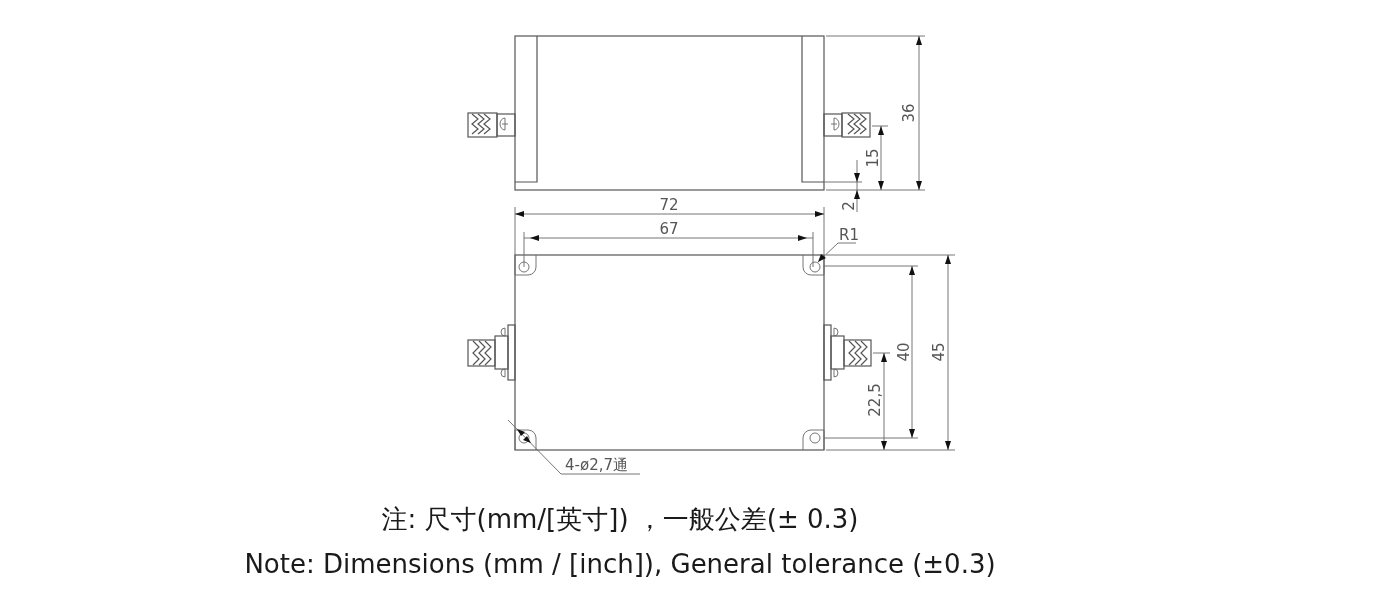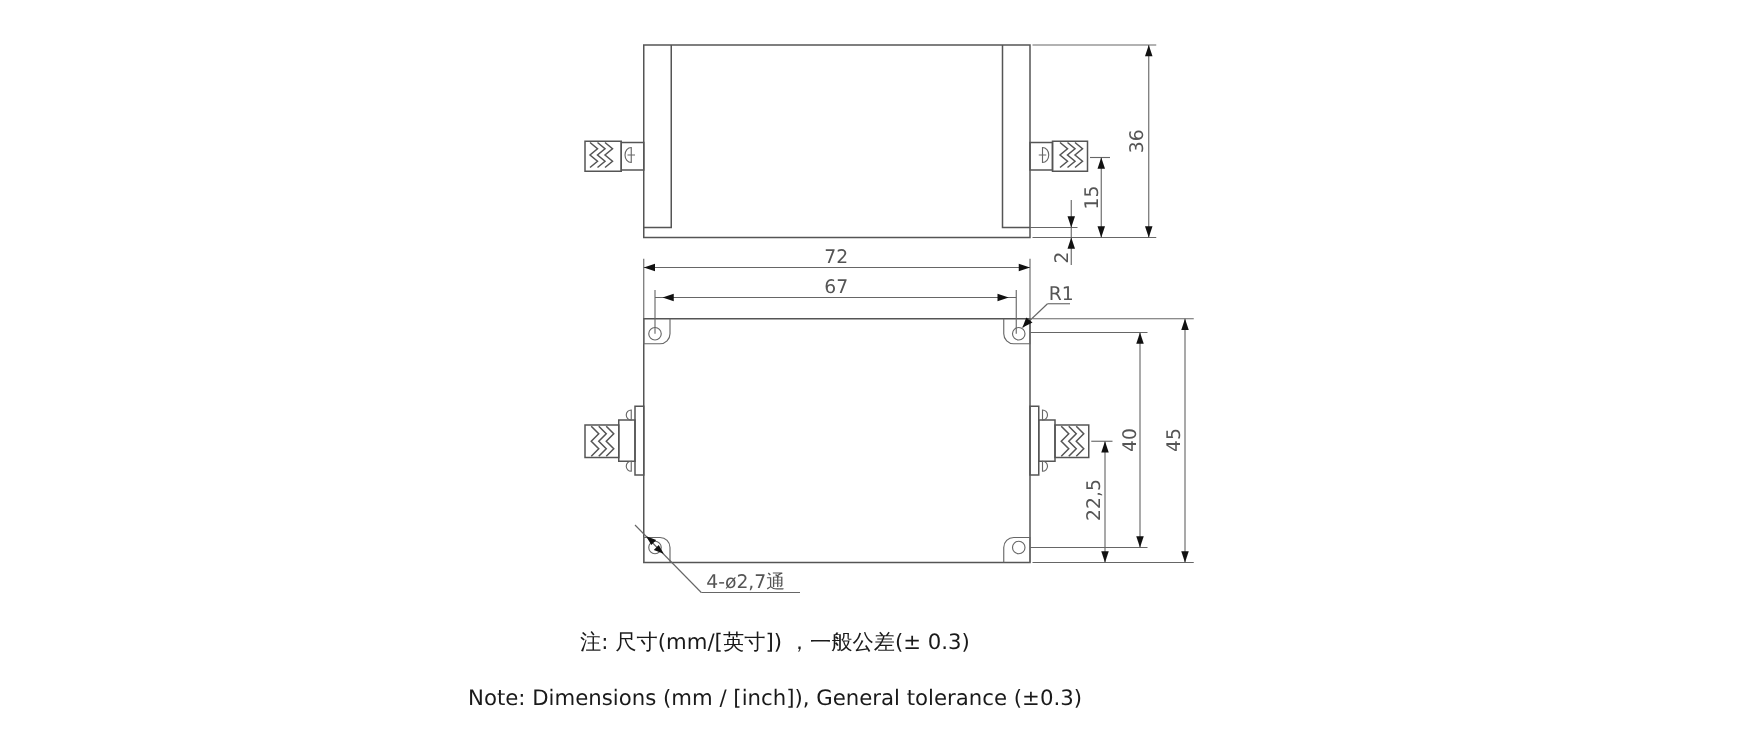--- a/index.html
+++ b/index.html
@@ -2,21 +2,21 @@
 <html><head>
 <meta charset="utf-8">
 <style>
   html, body { margin:0; padding:0; background:#ffffff; }
   body { width:1400px; height:600px; position:relative; overflow:hidden; font-family:"DejaVu Sans", sans-serif; }
   #drawing { position:absolute; left:0; top:0; width:1400px; height:600px; }
   .ln { stroke:#555; stroke-width:1.2; fill:none; }
   .thin { stroke:#666; stroke-width:0.9; fill:none; }
   .dimtxt { font-family:"DejaVu Sans", sans-serif; font-size:15px; fill:#555; }
   .arrow { fill:#111; }
-  .notes { position:absolute; left:0; width:1240px; text-align:center; color:#1a1a1a; font-family:"DejaVu Sans", sans-serif; font-size:17px; }
+  .notes { position:absolute; left:0; width:1240px; text-align:center; color:#1a1a1a; font-family:"DejaVu Sans", sans-serif; font-size:26px; }
   #note-cn { top:502px; }
   #note-en { top:549px; }
 </style>
 </head>
 <body>
 
 <svg id="drawing" viewBox="0 0 1400 600" xmlns="http://www.w3.org/2000/svg">
 
   <g>
 

